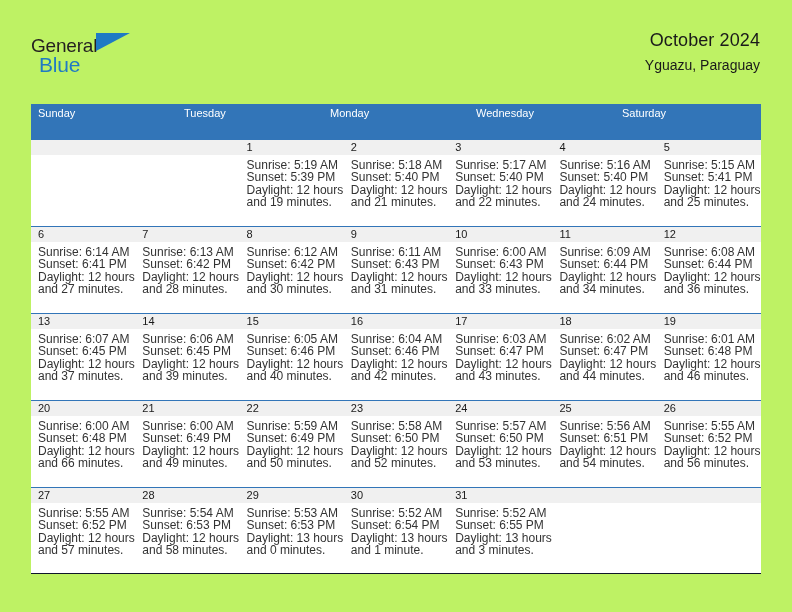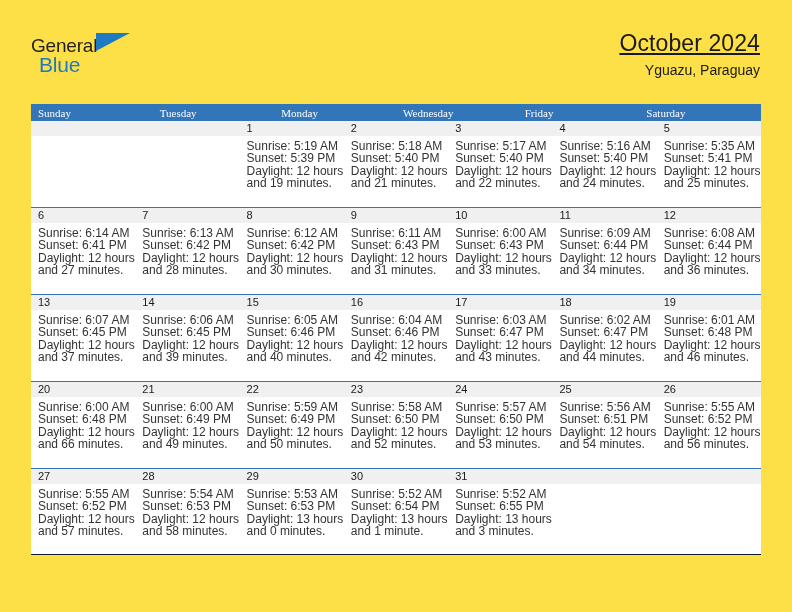--- a/index.html
+++ b/index.html
@@ -10,21 +10,21 @@
     background: #ffffff;
     font-family: "Liberation Sans", sans-serif;
     color: #000000;
     overflow: hidden;
   }
 
   .page {
     position: relative;
     width: 792px;
     height: 612px;
-    background: #fde047;
+    background: #bef264;
   }
 
   
   .header {
     position: absolute;
     left: 31px;
     top: 30px;
     right: 32px;
     height: 62px;
     display: flex;
@@ -61,26 +61,25 @@
     height: 0;
     border-left: 34px solid #1f7ac4;
     border-bottom: 18px solid transparent;
   }
 
   .title-block {
     text-align: right;
     padding-top: 0px;
   }
   .cal-title {
-    font-size: 23px;
+    font-size: 18px;
     font-weight: normal;
     color: #1a1a1a;
     line-height: 1.15;
     letter-spacing: 0.1px;
-    text-decoration: underline;
   }
   .cal-subtitle {
     font-size: 14px;
     font-weight: normal;
     color: #1a1a1a;
     margin-top: 6px;
     line-height: 1.2;
     text-align: right;
   }
 
@@ -88,22 +87,21 @@
   .calendar {
     position: absolute;
     left: 31px;
     top: 104px;
     width: 730px;
   }
 
   .weekday-row {
     display: flex;
     background: #3275b8;
-    height: 16px;
-    font-family: Liberation Serif, serif;
+    height: 35px;
   }
   .weekday {
     flex: 1 1 0;
     color: #ffffff;
     font-size: 11px;
     line-height: 19px;
     padding-left: 7px;
     white-space: nowrap;
     overflow: hidden;
   }
@@ -157,21 +155,20 @@
     </div>
 
   </div>
 
   <div class="calendar">
     <div class="weekday-row" id="weekday-row">
         <div class="weekday">Sunday</div>
         <div class="weekday">Tuesday</div>
         <div class="weekday">Monday</div>
         <div class="weekday">Wednesday</div>
-        <div class="weekday">Friday</div>
         <div class="weekday">Saturday</div>
       </div>
     <div id="weeks-container">
         <div class="week-row">
           <div class="day-cell empty">
             <div class="day-number-band"></div>
           </div>
           <div class="day-cell empty">
             <div class="day-number-band"></div>
           </div>
@@ -207,21 +204,21 @@
             <div class="day-body">
               <div>Sunrise: 5:16 AM</div>
               <div>Sunset: 5:40 PM</div>
               <div>Daylight: 12 hours</div>
               <div>and 24 minutes.</div>
             </div>
           </div>
           <div class="day-cell">
             <div class="day-number-band">5</div>
             <div class="day-body">
-              <div>Sunrise: 5:35 AM</div>
+              <div>Sunrise: 5:15 AM</div>
               <div>Sunset: 5:41 PM</div>
               <div>Daylight: 12 hours</div>
               <div>and 25 minutes.</div>
             </div>
           </div>
         </div>
         <div class="week-row">
           <div class="day-cell">
             <div class="day-number-band">6</div>
             <div class="day-body">

